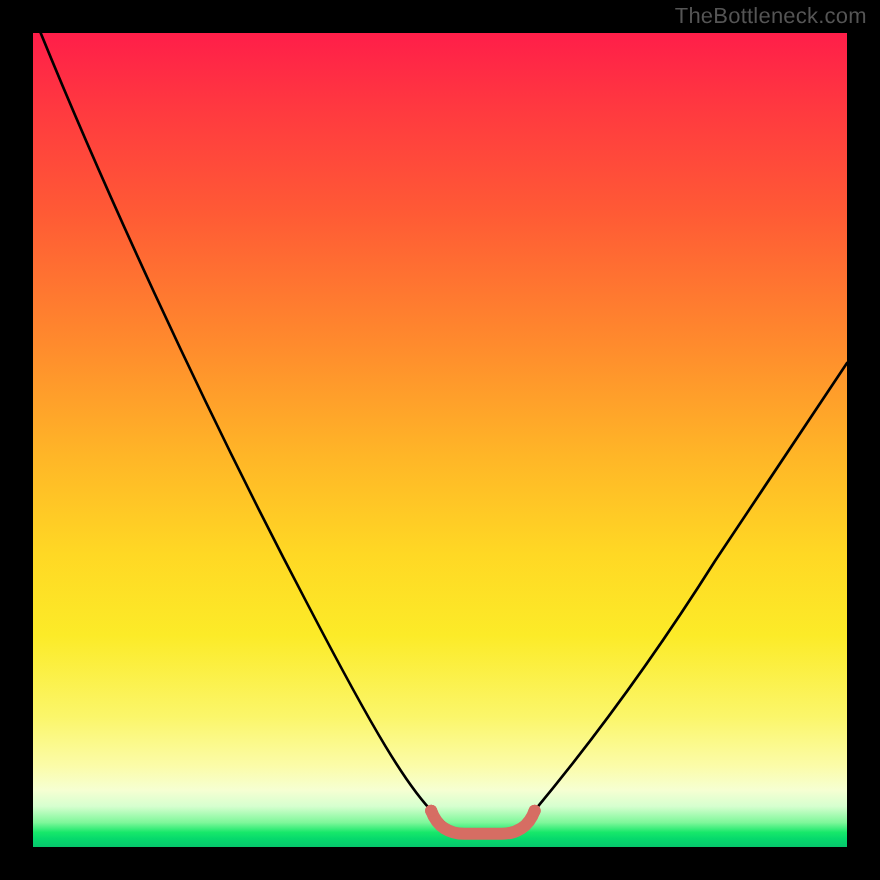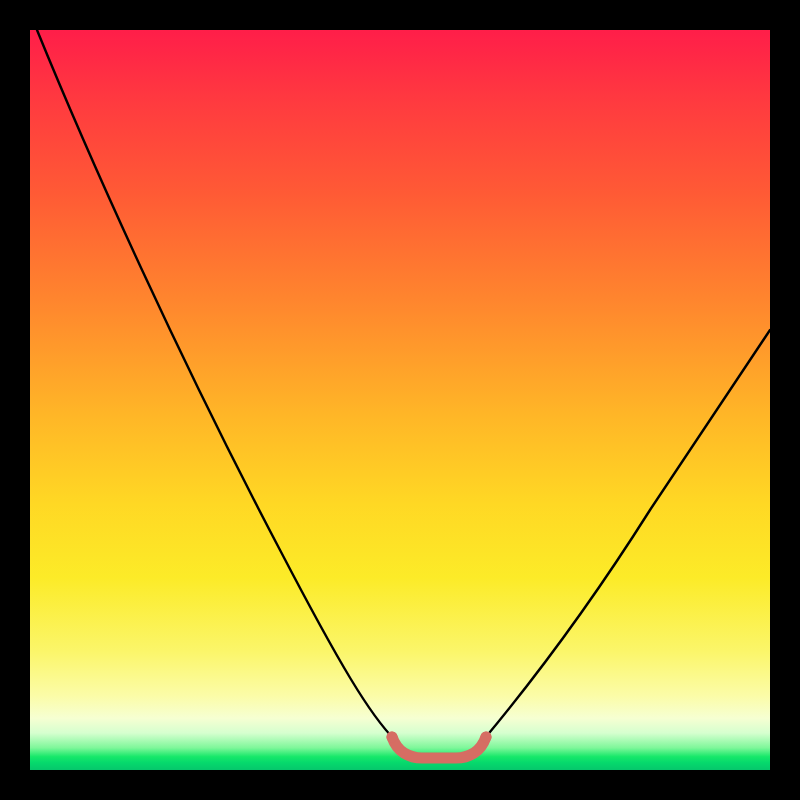--- a/index.html
+++ b/index.html
@@ -60,20 +60,21 @@
     width: 740px;
     height: 740px;
     overflow: visible;
   }
 </style>
 </head>
 <body>
 
 <div class="container">
 
+  <div class="watermark">TheBottleneck.com</div>
 
   <div class="plot-area">
 
     <svg class="curve" viewBox="0 0 740 740" preserveAspectRatio="none">
 
       <path d="M 7 0
                C 60 130, 150 330, 250 520
                C 310 635, 340 685, 365 710
                C 375 720, 380 724, 388 726
                L 430 726

